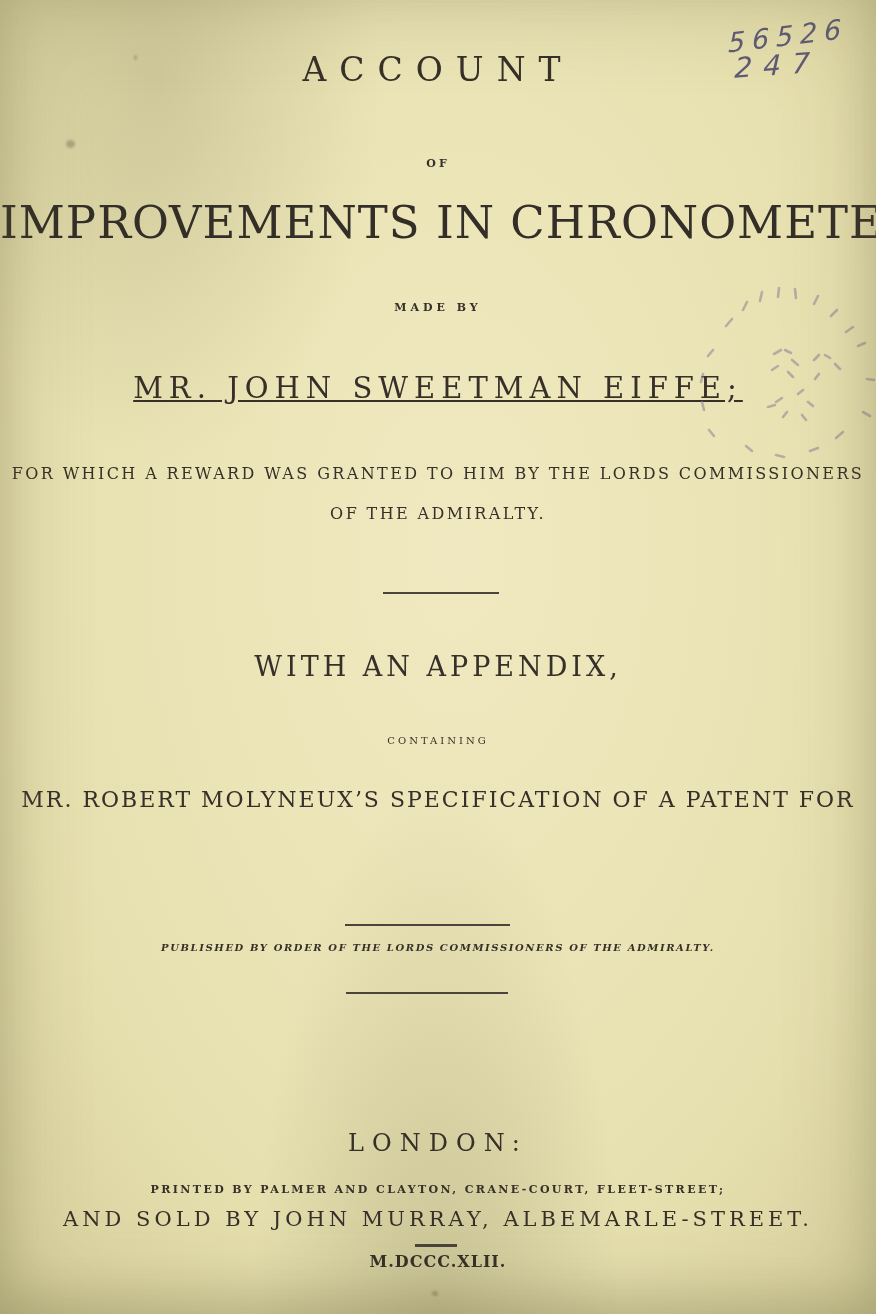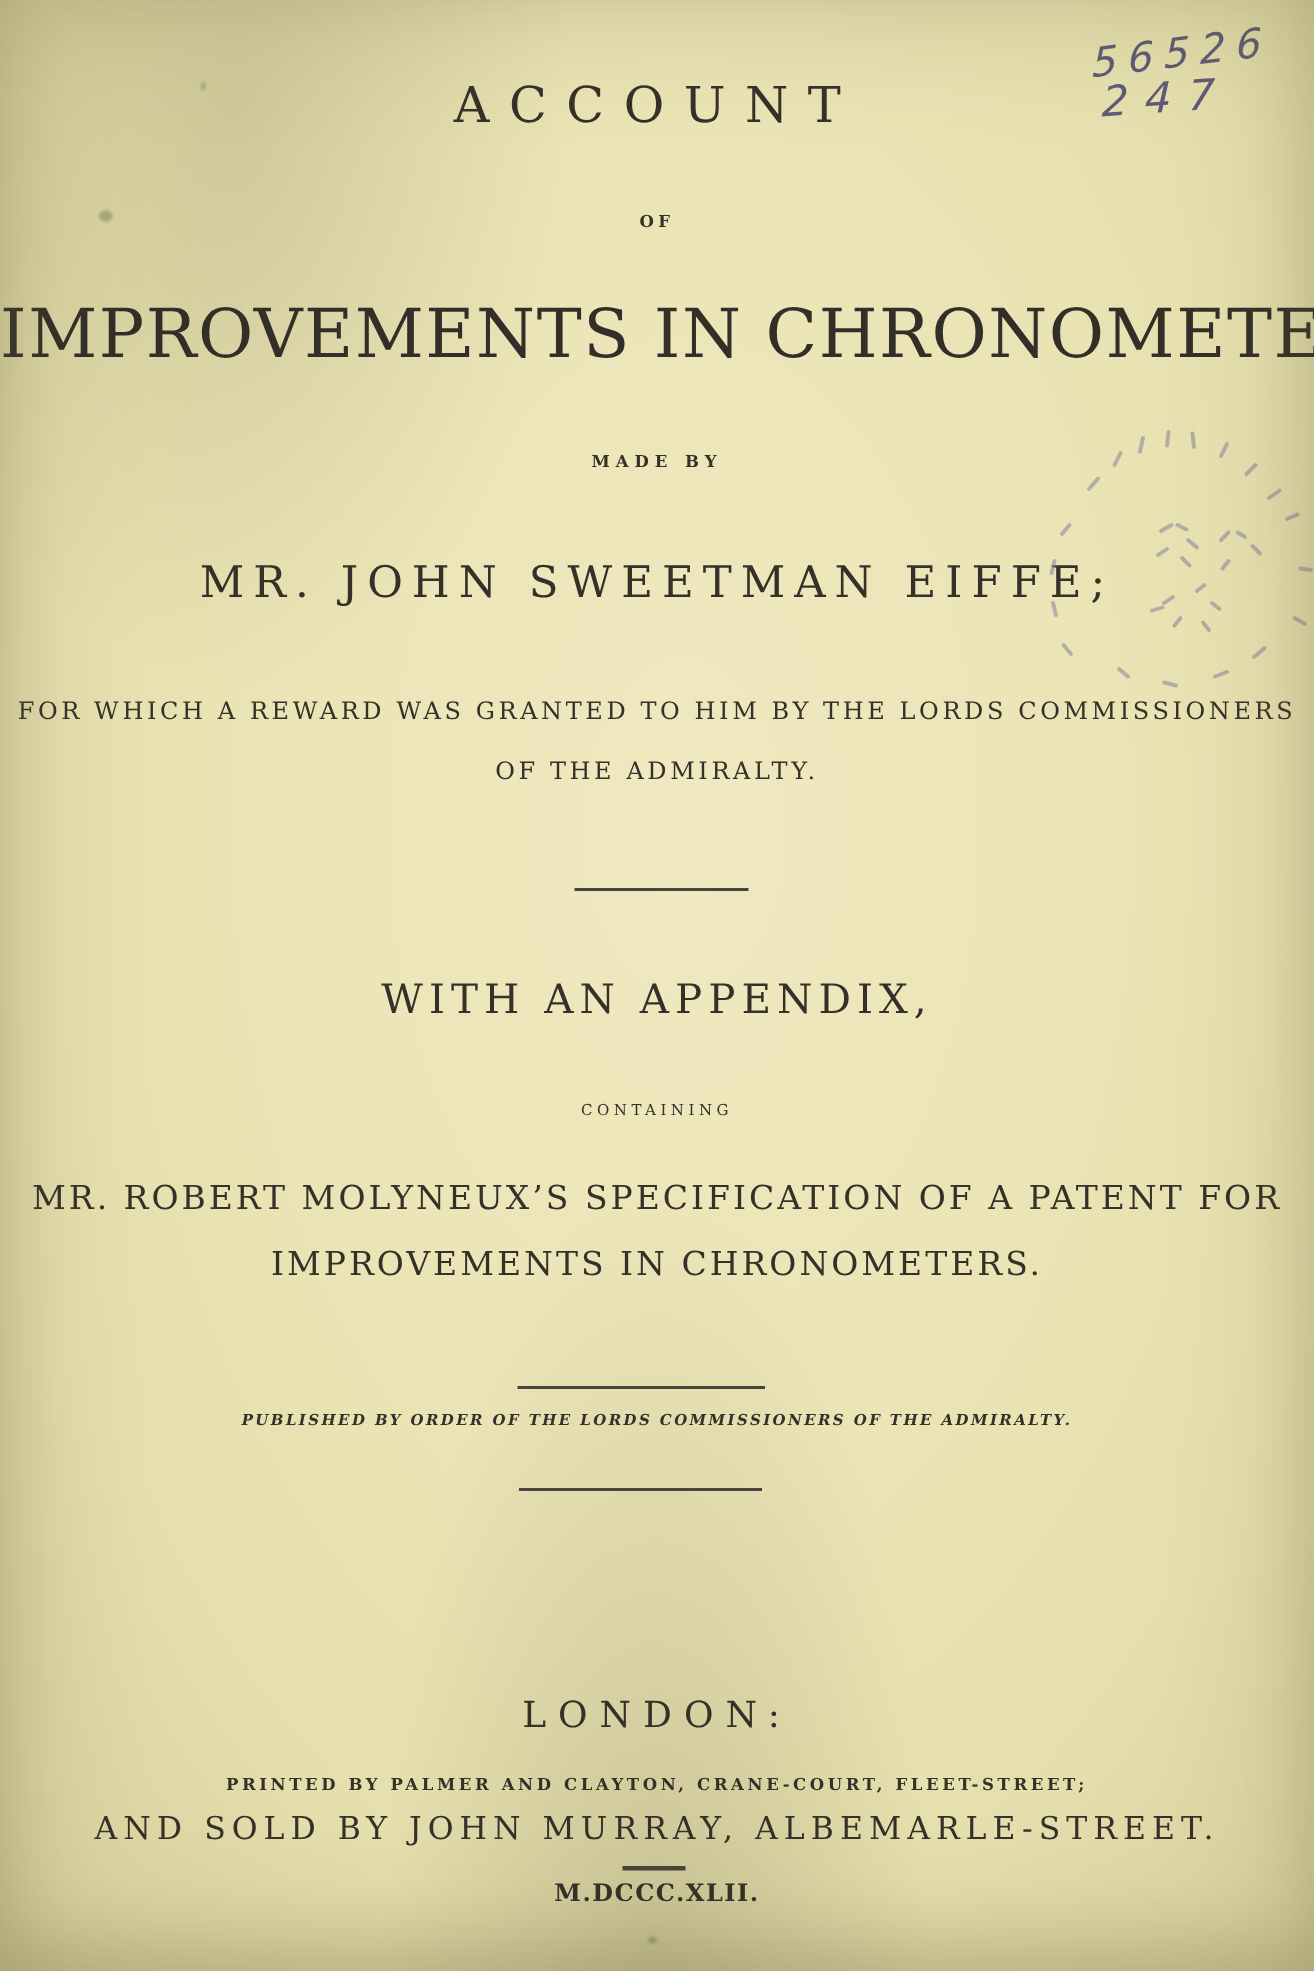--- a/index.html
+++ b/index.html
@@ -22,24 +22,24 @@
   .line{position:absolute;left:0;width:100%;text-align:center;white-space:nowrap;}
   .hw{
     position:absolute;top:20px;right:6px;width:160px;
     font-family:"DejaVu Sans","Liberation Sans",sans-serif;
     font-style:italic;color:#5f5a76;text-align:center;
     transform:rotate(-7deg);
   }
   .hw .hw1{display:block;font-size:27px;letter-spacing:7px;transform:skewX(-8deg);}
   .hw .hw2{display:block;font-size:28px;letter-spacing:11px;margin-top:-4px;transform:translateX(-14px) rotate(3deg) skewX(-6deg);}
   .t-account{top:50px;font-size:33px;letter-spacing:13px;}
-  .t-of{top:141px;font-size:11px;font-weight:bold;letter-spacing:3px;text-align:center;}
+  .t-of{top:157px;font-size:11px;font-weight:bold;letter-spacing:3px;text-align:center;}
   .t-main{top:196px;font-size:45px;letter-spacing:1px;color:#332e28;}
   .t-madeby{top:301px;font-size:11px;font-weight:bold;letter-spacing:4px;}
-  .t-author{top:371px;font-size:29px;letter-spacing:6px;}
+  .t-author{top:371px;font-size:29px;letter-spacing:6px;text-decoration:underline;}
   .t-reward1{top:464px;font-size:16px;letter-spacing:2.4px;}
   .t-reward2{top:504px;font-size:16px;letter-spacing:2.4px;}
   .rule{position:absolute;left:50%;border-top:2px solid #4a443c;}
   .rule1{top:592px;width:116px;margin-left:-55px;}
   .t-appendix{top:651px;font-size:27px;letter-spacing:4px;}
   .t-containing{top:735px;font-size:10px;font-weight:normal;letter-spacing:3px;}
   .t-appx1{top:787px;font-size:22px;letter-spacing:2px;}
   .t-appx2{top:831px;font-size:22px;letter-spacing:2px;}
   .rule2{top:924px;width:165px;margin-left:-93px;}
   .t-published{top:942px;font-size:10px;font-weight:bold;font-style:italic;letter-spacing:1.6px;}
@@ -72,21 +72,20 @@
   <div class="line t-author">MR. JOHN SWEETMAN EIFFE;</div>
 
   <div class="line t-reward2">OF THE ADMIRALTY.</div>
   <div class="line t-reward1">FOR WHICH A REWARD WAS GRANTED TO HIM BY THE LORDS COMMISSIONERS</div>
 
   <div class="rule rule1"></div>
 
   <div class="line t-appendix">WITH AN APPENDIX,</div>
   <div class="line t-containing">CONTAINING</div>
   <div class="line t-appx1">MR. ROBERT MOLYNEUX’S SPECIFICATION OF A PATENT FOR</div>
-  <div class="line t-appx2">IMPROVEMENTS IN CHRONOMETERS.</div>
 
   <div class="rule rule2"></div>
   <div class="line t-published">PUBLISHED BY ORDER OF THE LORDS COMMISSIONERS OF THE ADMIRALTY.</div>
   <div class="rule rule3"></div>
 
   <div class="line t-london">LONDON:</div>
   <div class="line t-printer">PRINTED BY PALMER AND CLAYTON, CRANE-COURT, FLEET-STREET;</div>
   <div class="line t-seller">AND SOLD BY JOHN MURRAY, ALBEMARLE-STREET.</div>
   <div class="rule rule4"></div>
   <div class="line t-year">M.DCCC.XLII.</div>

